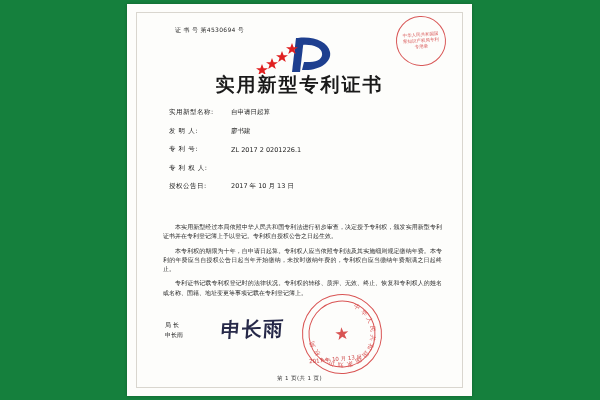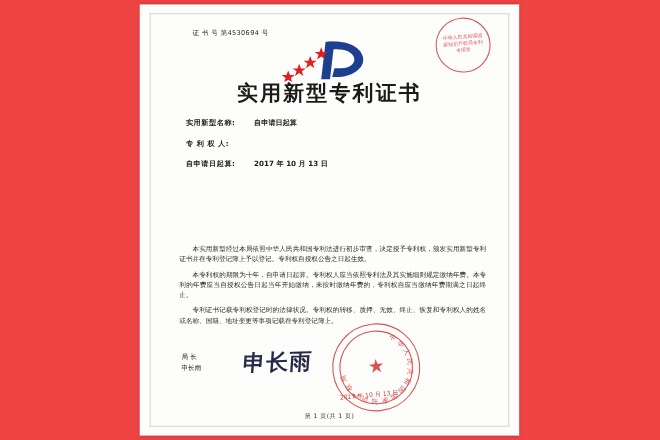--- a/index.html
+++ b/index.html
@@ -8,21 +8,21 @@
     width: 600px;
     height: 400px;
     overflow: hidden;
     background: #ffffff;
     font-family: "DejaVu Sans", sans-serif;
   }
   #page {
     position: relative;
     width: 600px;
     height: 400px;
-    background: #ef4444;
+    background: #15803d;
   }
   
   .sheet {
     position: absolute;
     left: 127px;
     top: 4px;
     width: 345px;
     height: 392px;
     background: #fdfdfb;
     box-shadow: 0 0 3px rgba(0,0,0,0.25);
@@ -98,21 +98,20 @@
     top: 104px;
     width: 260px;
     font-size: 6.5px;
     color: #1c1c1c;
   }
   .field-row {
     display: flex;
     align-items: flex-end;
     margin-bottom: 9.5px;
     white-space: nowrap;
-    font-weight: bold;
   }
   .field-label {
     width: 62px;
     flex: 0 0 62px;
     letter-spacing: 0.5px;
   }
   .field-value {
     flex: 1 1 auto;
     color: #1c1c1c;
   }
@@ -222,24 +221,32 @@
     </div>
 
     <div class="title">实用新型专利证书</div>
 
     <div class="fields">
       <div class="field-row">
         <div class="field-label">实用新型名称:</div>
         <div class="field-value">自申请日起算</div>
       </div>
       <div class="field-row">
+        <div class="field-label">发 明 人:</div>
+        <div class="field-value">廖书建</div>
+      </div>
+      <div class="field-row">
+        <div class="field-label">专 利 号:</div>
+        <div class="field-value">ZL 2017 2 0201226.1</div>
+      </div>
+      <div class="field-row">
         <div class="field-label">专 利 权 人:</div>
       </div>
       <div class="field-row">
-        <div class="field-label">自申请日起算:</div>
+        <div class="field-label">授权公告日:</div>
         <div class="field-value">2017 年 10 月 13 日</div>
       </div>
     </div>
 
     <div class="body-text">
       <p>本实用新型经过本局依照中华人民共和国专利法进行初步审查，决定授予专利权，颁发实用新型专利证书并在专利登记簿上予以登记。专利权自授权公告之日起生效。</p>
       <p>本专利权的期限为十年，自申请日起算。专利权人应当依照专利法及其实施细则规定缴纳年费。本专利的年费应当自授权公告日起当年开始缴纳，未按时缴纳年费的，专利权自应当缴纳年费期满之日起终止。</p>
       <p>专利证书记载专利权登记时的法律状况。专利权的转移、质押、无效、终止、恢复和专利权人的姓名或名称、国籍、地址变更等事项记载在专利登记簿上。</p>
     </div>
 

